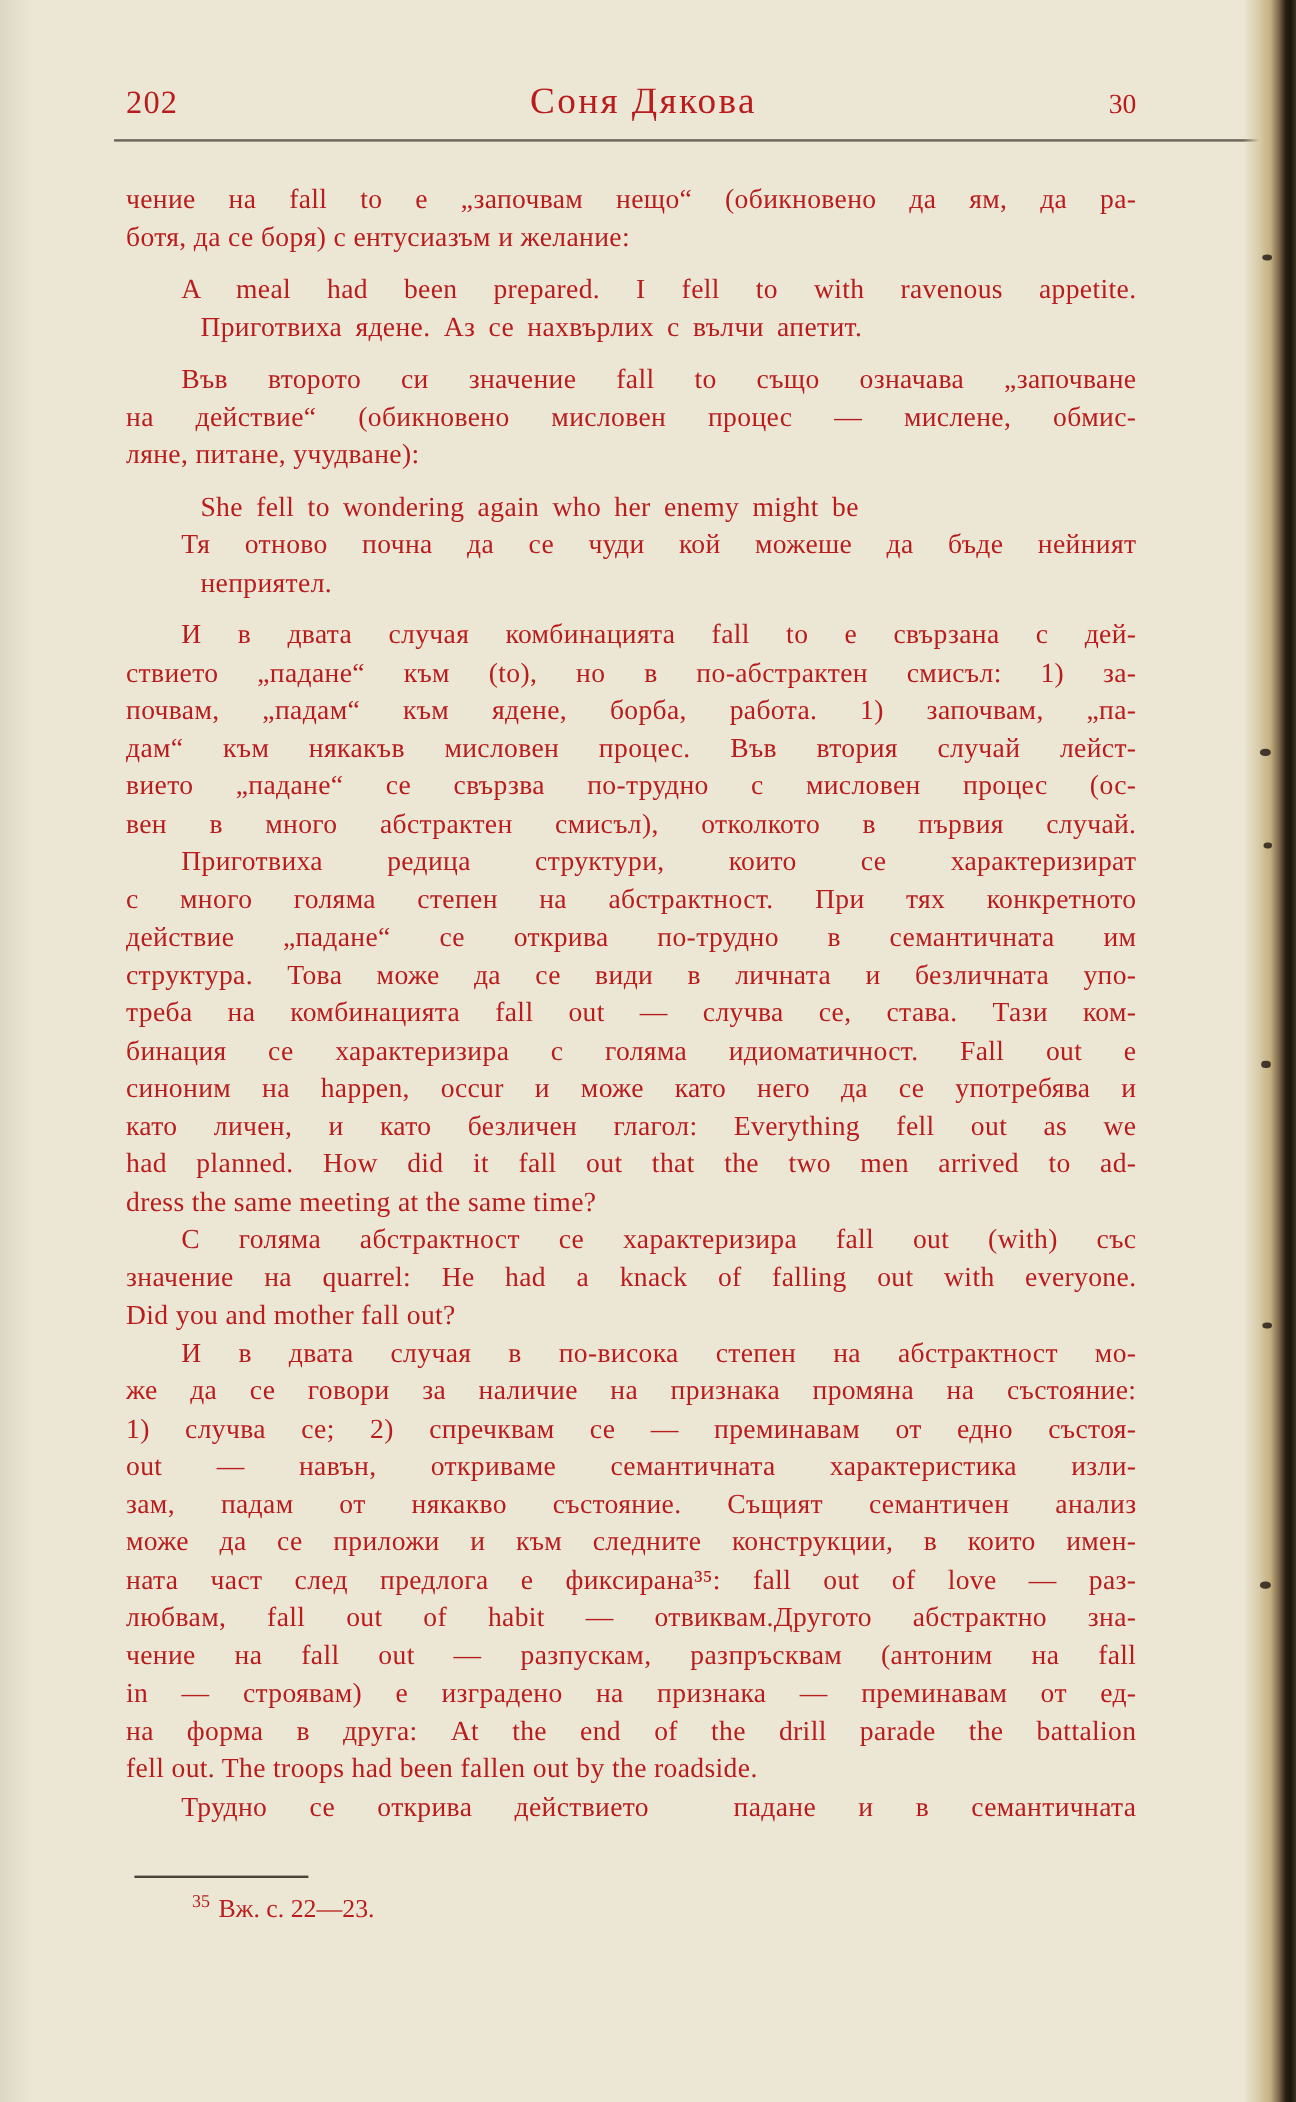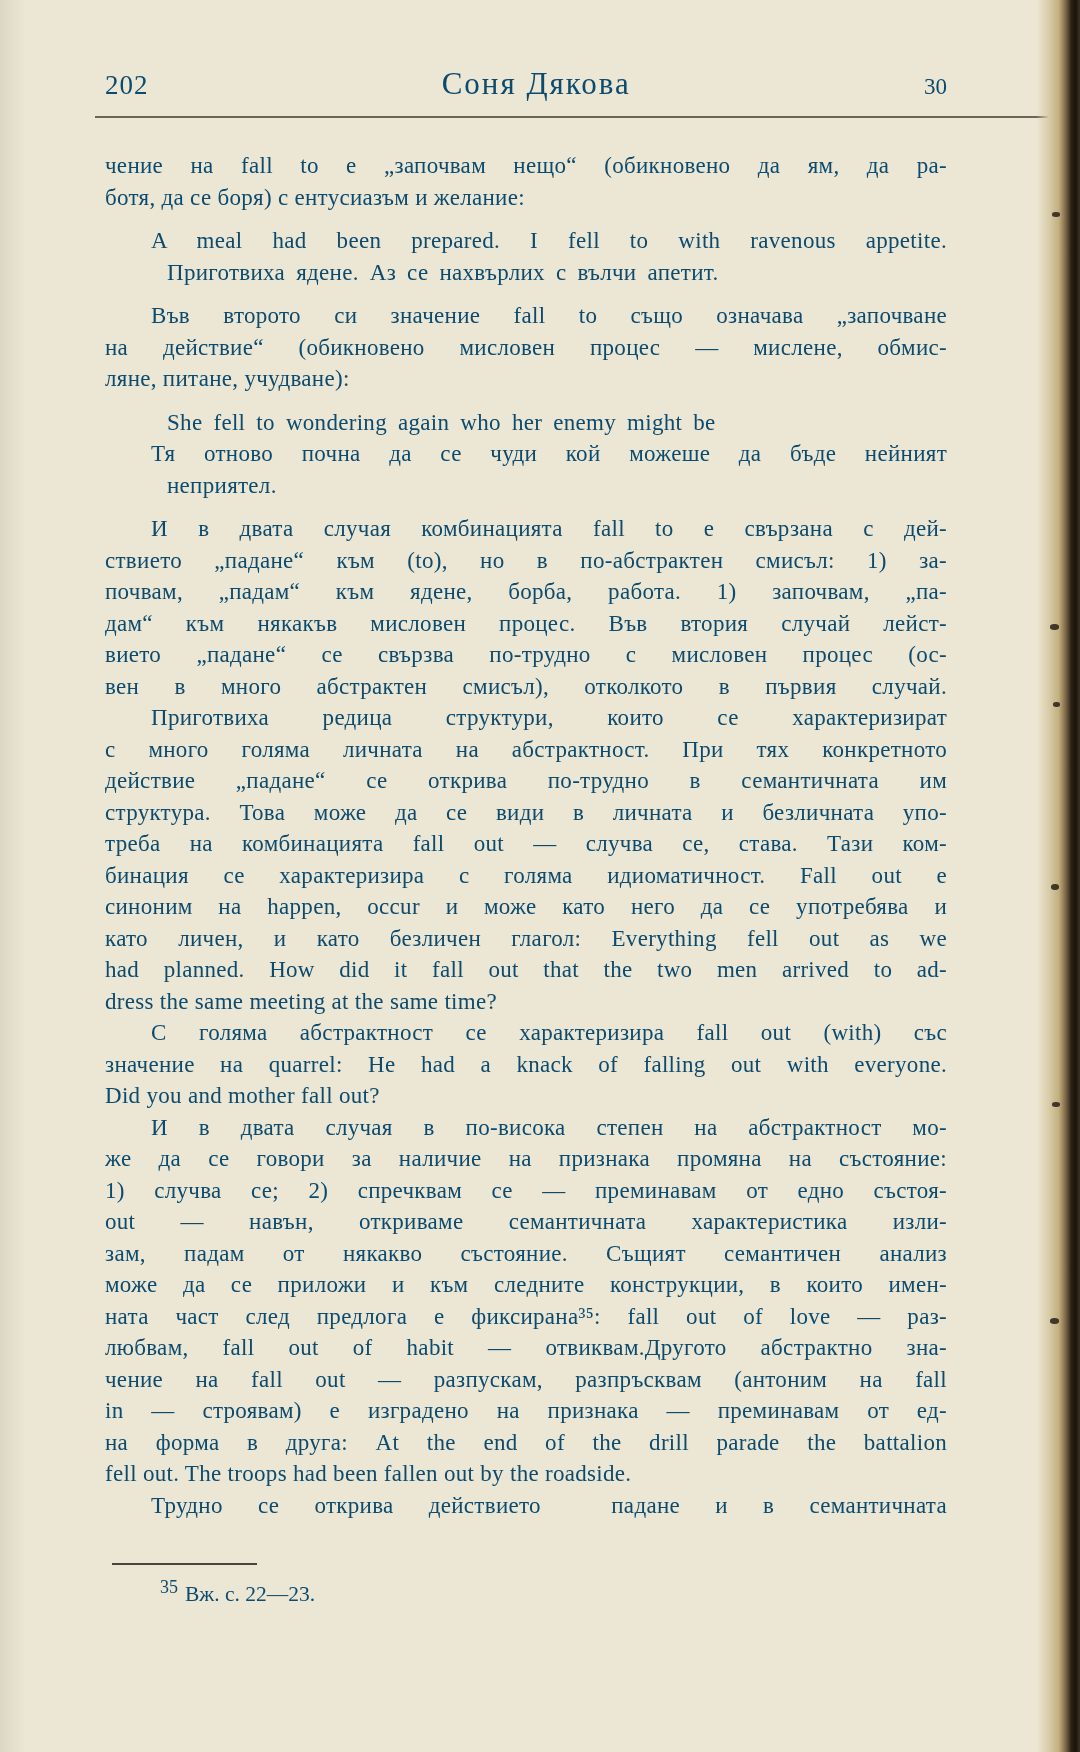--- a/index.html
+++ b/index.html
@@ -2,21 +2,21 @@
 <html><head>
 <meta charset="utf-8">
 <style>
   html,body { margin:0; padding:0; }
   .page {
     position: relative;
     width: 1080px;
     height: 1752px;
     background-color: #ece7d5;
     font-family: "Liberation Serif", "DejaVu Serif", serif;
-    color: #0c4a6e;
+    color: #b91c1c;
     overflow: hidden;
   }
   .left-shade {
     position:absolute; left:0; top:0; width:26px; height:100%;
     background: linear-gradient(to right, rgba(80,70,50,0.10), rgba(80,70,50,0));
   }
   .edge-shade {
     position:absolute; right:0; top:0; width:44px; height:100%;
     background: linear-gradient(to right,
       rgba(200,180,140,0) 0%,
@@ -51,21 +51,21 @@
   .line.first { padding-left: 46px; }
   .para.example { margin: 12px 0 12px 46px; }
   .para.example .line:not(.j) { word-spacing: 5px; margin-left: 16px; }
   .footnote-rule {
     height:2px; background:#4a443a; width:145px; margin: 42px 0 0 112px;
   }
   .footnote {
     margin: 12px 0 0 160px;
     font-size: 21.5px;
   }
-  .footnote sup { font-size:18px; margin-right:7px; }
+  .footnote sup { font-size:15px; margin-right:7px; }
 </style>
 </head>
 <body>
 
 <div class="page">
   <div class="left-shade"></div>
 
   <div class="header">
     <span class="pageno-left">202</span>
     <span class="running-title">Соня Дякова</span>
@@ -95,21 +95,21 @@
       <div class="para body">
         <div class="line j first">И в двата случая комбинацията fall to е свързана с дей-</div>
         <div class="line j">ствието „падане“ към (to), но в по-абстрактен смисъл: 1) за-</div>
         <div class="line j">почвам, „падам“ към ядене, борба, работа. 1) започвам, „па-</div>
         <div class="line j">дам“ към някакъв мисловен процес. Във втория случай лейст-</div>
         <div class="line j">вието „падане“ се свързва по-трудно с мисловен процес (ос-</div>
         <div class="line j">вен в много абстрактен смисъл), отколкото в първия случай.</div>
       </div>
       <div class="para body">
         <div class="line j first">Приготвиха редица структури, които се характеризират</div>
-        <div class="line j">с много голяма личната на абстрактност. При тях конкретното</div>
+        <div class="line j">с много голяма степен на абстрактност. При тях конкретното</div>
         <div class="line j">действие „падане“ се открива по-трудно в семантичната им</div>
         <div class="line j">структура. Това може да се види в личната и безличната упо-</div>
         <div class="line j">треба на комбинацията fall out — случва се, става. Тази ком-</div>
         <div class="line j">бинация се характеризира с голяма идиоматичност. Fall out е</div>
         <div class="line j">синоним на happen, occur и може като него да се употребява и</div>
         <div class="line j">като личен, и като безличен глагол: Everything fell out as we</div>
         <div class="line j">had planned. How did it fall out that the two men arrived to ad-</div>
         <div class="line">dress the same meeting at the same time?</div>
       </div>
       <div class="para body">

